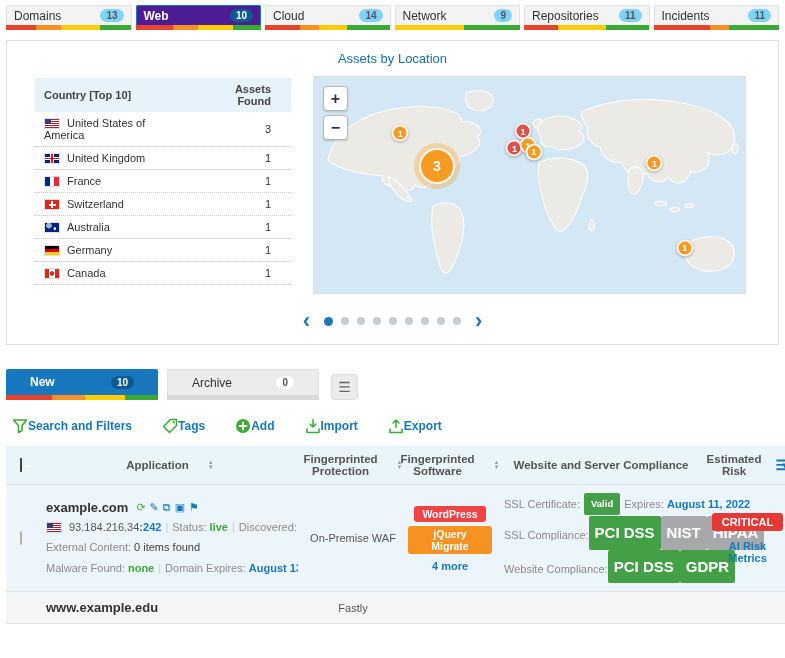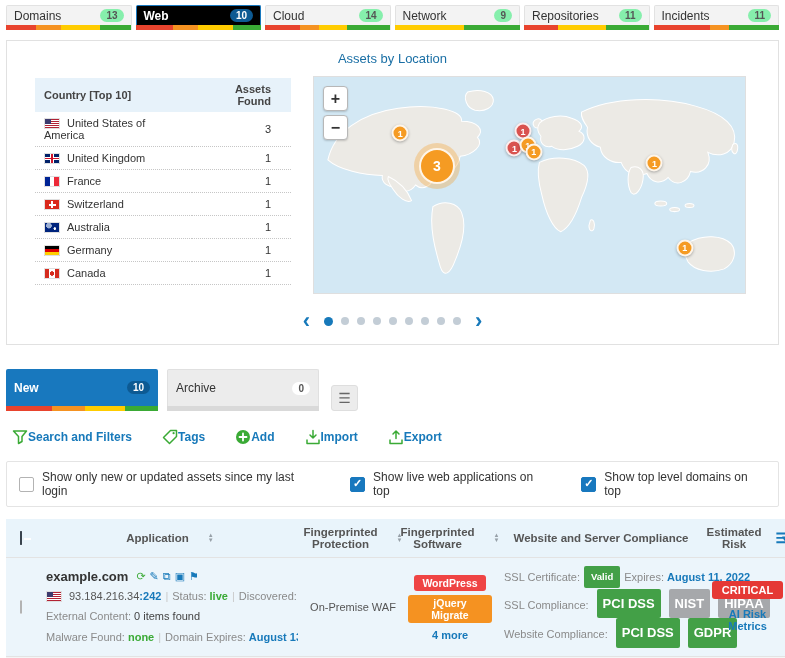--- a/index.html
+++ b/index.html
@@ -3,22 +3,22 @@
 <meta charset="utf-8">
 <style>
   *{box-sizing:border-box}
   body{margin:0;background:#fff;font-family:"Liberation Sans",sans-serif;color:#333}
   .page{width:785px;padding:5px 6px 0;margin:0 auto}
 
   
   .ttabs{display:flex;gap:4px}
   .ttab{flex:1;cursor:pointer}
   .ttab-top{display:flex;justify-content:space-between;align-items:center;background:#f3f3f3;border:1px solid #e2e2e2;border-bottom:none;padding:3px 7px;height:20px;font-size:12px;color:#333;border-radius:2px 2px 0 0}
-  .ttab.active .ttab-top{background:#000000;border-color:#1878be;color:#fff;font-weight:bold}
-  .ttab-count{background:#86efac;border-radius:8px;font-size:10px;line-height:13px;padding:0 6px;color:#555;font-weight:bold}
+  .ttab.active .ttab-top{background:#4c1d95;border-color:#1878be;color:#fff;font-weight:bold}
+  .ttab-count{background:#7dd3fc;border-radius:8px;font-size:10px;line-height:13px;padding:0 6px;color:#555;font-weight:bold}
   .ttab.active .ttab-count{background:#0d5a93;color:#fff}
   .ttab-bar{display:flex;height:5px;background:#e8e8e8;overflow:hidden}
   .ttab-bar span{height:100%;display:block}
 
   
   .panel{border:1px solid #e1e1e1;border-radius:0;margin-top:10px;padding:8px 0 12px}
   .panel-title{text-align:center;color:#1a6fa5;font-size:13px;padding:2px 0 10px}
   .panel-body{display:flex;gap:22px;padding:0 32px 0 28px;align-items:flex-start}
 
   .ctable{width:256px;border-collapse:collapse;font-size:11px;flex:none;margin-top:2px}
@@ -51,21 +51,21 @@
 
   .carousel{display:flex;justify-content:center;align-items:center;gap:14px;margin-top:16px}
   .chev{color:#1779ba;font-size:22px;font-weight:bold;line-height:1;cursor:pointer;user-select:none}
   .dots{display:flex;gap:8px;align-items:center}
   .dot{width:8px;height:8px;border-radius:50%;background:#c3cdd6;cursor:pointer}
   .dot.active{background:#1779ba;width:9px;height:9px}
 
   
   .ltabs{display:flex;align-items:flex-end;gap:9px;margin-top:24px}
   .ltab{width:152px;cursor:pointer}
-  .ltab-top{display:flex;justify-content:space-between;align-items:center;padding:3px 8px;height:37px;font-size:12px;border-radius:2px 2px 0 0}
+  .ltab-top{display:flex;justify-content:space-between;align-items:center;padding:3px 24px;height:26px;font-size:12px;border-radius:2px 2px 0 0}
   .ltab.active .ltab-top{background:#1878be;color:#fff;font-weight:bold}
   .ltab.idle .ltab-top{background:#ececec;color:#333;border:1px solid #e0e0e0;border-bottom:none}
   .ltab.active .ltab-count{background:#0d5a93;color:#fff}
   .ltab-count{background:#fff;border-radius:8px;font-size:10px;line-height:13px;padding:0 6px;color:#555;font-weight:bold}
   .ltab-bar{display:flex;height:5px;background:#e8e8e8;overflow:hidden}
   .ltab-bar span{height:100%}
   .ltab.idle .ltab-bar{background:#d9d9d9}
   .menu-btn{width:27px;height:26px;background:#ececec;border:1px solid #dedede;border-radius:3px;display:flex;align-items:center;justify-content:center;color:#666;font-size:14px;cursor:pointer;margin-left:3px}
 
   
@@ -111,21 +111,21 @@
   .v-green{color:#3aaa35;font-weight:bold}
   .v-blue{color:#1779ba;font-weight:bold}
   .v-dark{color:#444}
   .prot-cell{text-align:center;color:#444;font-size:11.5px}
   .soft-cell{text-align:center}
   .sbadge{display:inline-block;color:#fff;font-size:10.5px;font-weight:bold;padding:2px 8px;border-radius:3px;margin:2px 0;cursor:pointer}
   .sbadge.red{background:#ef4444}
   .sbadge.orange{background:#f59221}
   .more-link{display:block;color:#1779ba;font-weight:bold;font-size:11px;margin-top:4px;cursor:pointer}
   .comp-cell{text-align:right;padding-right:12px !important;line-height:2.1;white-space:nowrap}
-  .cbadge{display:inline-block;color:#fff;font-size:13px;font-weight:bold;padding:1px 6px;border-radius:2px;background:#a6a8ab;margin-left:8px;vertical-align:1px}
+  .cbadge{display:inline-block;color:#fff;font-size:15px;font-weight:bold;padding:1px 6px;border-radius:2px;background:#a6a8ab;margin-left:0;vertical-align:1px}
   .cbadge.ok{background:#43a047}
   .certbadge{display:inline-block;color:#fff;font-size:9.5px;font-weight:bold;padding:1px 7px;border-radius:2px;background:#d9534f;margin:0 4px;vertical-align:1px}
   .certbadge.ok{background:#43a047}
   .risk-cell{text-align:center}
   .risk-badge{display:inline-block;background:#e53935;color:#fff;font-weight:bold;font-size:11px;padding:3px 10px;border-radius:3px;cursor:pointer}
   .risk-link{display:block;color:#1779ba;font-weight:bold;font-size:11px;margin-top:9px;cursor:pointer}
 </style>
 </head>
 <body>
 
@@ -351,34 +351,20 @@
     </div>
     <div class="tool">
       <svg viewBox="0 0 16 16">
           <path d="M8 9.5V2M5 5l3-3 3 3" fill="none" stroke="#3aaa35" stroke-width="1.5" stroke-linecap="round" stroke-linejoin="round"></path>
           <path d="M2 10.5v4h12v-4" fill="none" stroke="#3aaa35" stroke-width="1.5" stroke-linejoin="round"></path>
         </svg>
       <span>Export</span>
     </div>
   </div>
 
-  <div class="filterbar">
-    <div class="filteritem">
-      <span class="cb"></span>
-      <span>Show only new or updated assets since my last login</span>
-    </div>
-    <div class="filteritem">
-      <span class="cb checked"></span>
-      <span>Show live web applications on top</span>
-    </div>
-    <div class="filteritem">
-      <span class="cb checked"></span>
-      <span>Show top level domains on top</span>
-    </div>
-  </div>
 
   <table class="atable">
     <colgroup>
         <col style="width:30px">
         <col style="width:268px">
         <col style="width:98px">
         <col style="width:96px">
         <col style="width:206px">
         <col style="width:87px">
       </colgroup>

